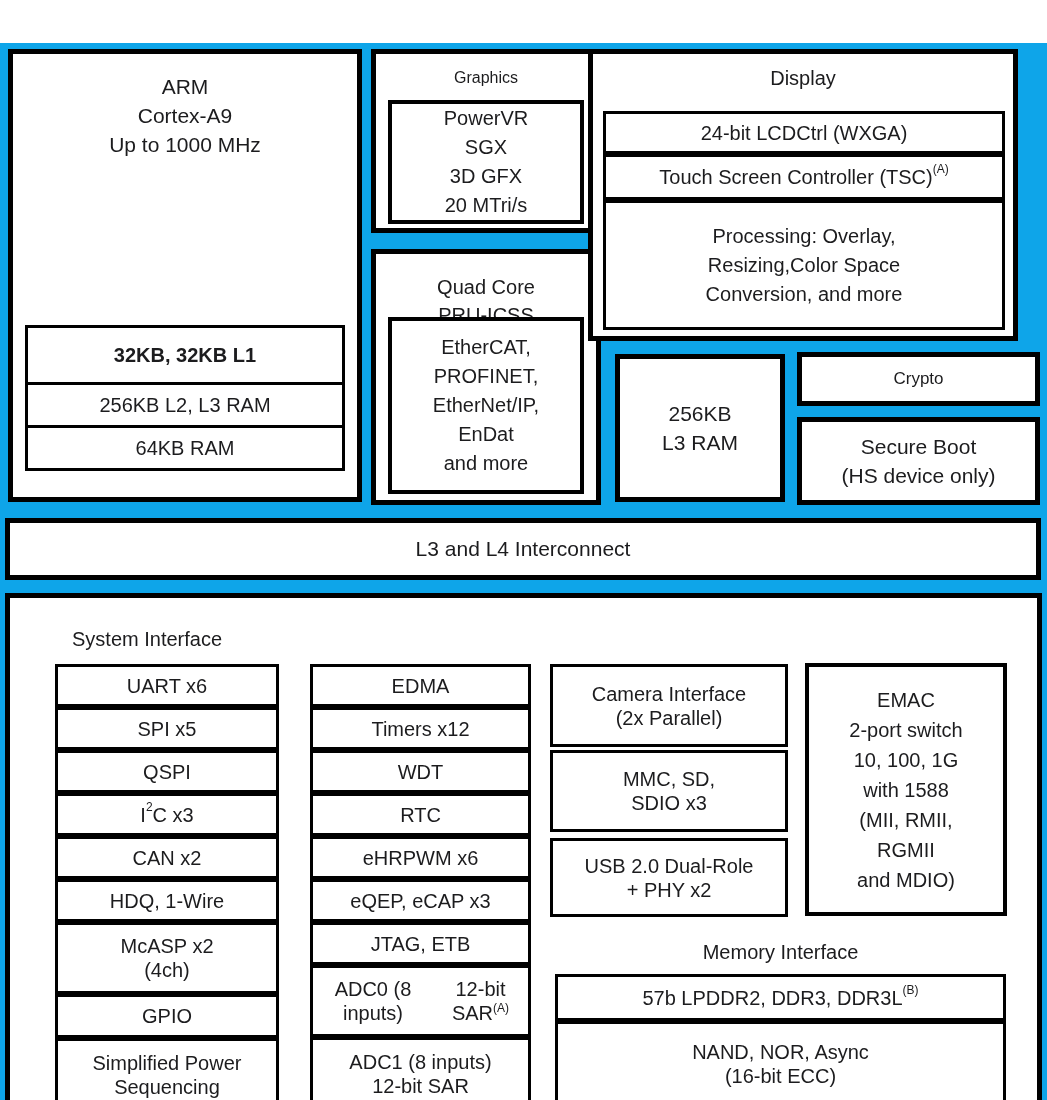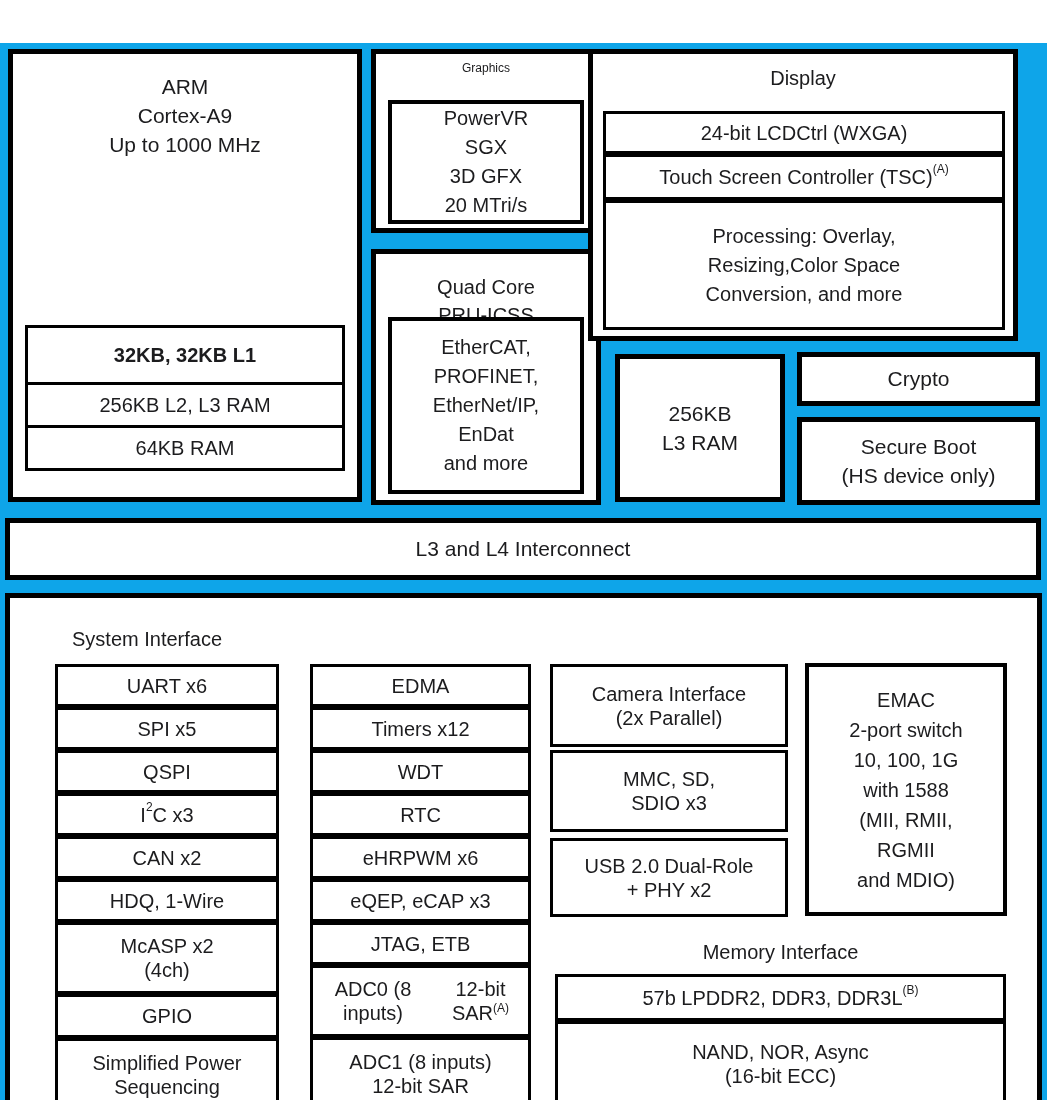--- a/index.html
+++ b/index.html
@@ -65,21 +65,21 @@
 Cortex-A9
 Up to 1000 MHz</div>
     <div class="stack" style="left:12px;top:271px;width:320px;">
       <div class="cell colcell" style="height:60px;font-weight:bold;">32KB, 32KB L1</div>
       <div class="cell colcell" style="height:46px;margin-top:-3px;">256KB L2, L3 RAM</div>
       <div class="cell colcell" style="height:46px;margin-top:-3px;">64KB RAM</div>
     </div>
   </div>
 
   <div class="box" style="left:371px;top:6px;width:230px;height:184px;">
-    <div class="blk-title" style="font-size:12px;">Graphics</div>
+    <div class="blk-title" style="padding-top:9px;font-size:16px;">Graphics</div>
     <div class="inner" style="left:12px;top:46px;width:196px;height:124px;line-height:29px;">PowerVR
 SGX
 3D GFX
 20 MTri/s</div>
   </div>
 
   <div class="box" style="left:371px;top:206px;width:230px;height:256px;">
     <div class="blk-title" style="padding-top:19px;font-size:20px;line-height:28px;">Quad Core
 PRU-ICSS</div>
     <div class="inner" style="left:12px;top:63px;width:196px;height:177px;line-height:29px;">EtherCAT,
@@ -96,21 +96,21 @@
       <span>Touch Screen Controller (TSC)</span><span class="sup">(A)</span>
     </div>
     <div class="cell" style="position:absolute;left:10px;top:146px;width:402px;height:130px;line-height:29px;">Processing: Overlay,
 Resizing,Color Space
 Conversion, and more</div>
   </div>
 
   <div class="box centered" style="left:615px;top:311px;width:170px;height:148px;font-size:21px;line-height:29px;">256KB
 L3 RAM</div>
 
-  <div class="box centered" style="left:797px;top:309px;width:243px;height:54px;font-size:21px;">Crypto</div>
+  <div class="box centered" style="left:797px;top:309px;width:243px;height:54px;font-size:17px;">Crypto</div>
 
   <div class="box centered" style="left:797px;top:374px;width:243px;height:88px;font-size:21px;line-height:29px;">Secure Boot
 (HS device only)</div>
 
   <div class="box centered" style="left:5px;top:475px;width:1036px;height:62px;font-size:21px;">L3 and L4 Interconnect</div>
 
   <div class="box" style="left:5px;top:550px;width:1037px;height:545px;">
     <div class="label" style="left:62px;top:30px;">System Interface</div>
 
     <div class="stack" style="left:45px;top:66px;width:224px;">

